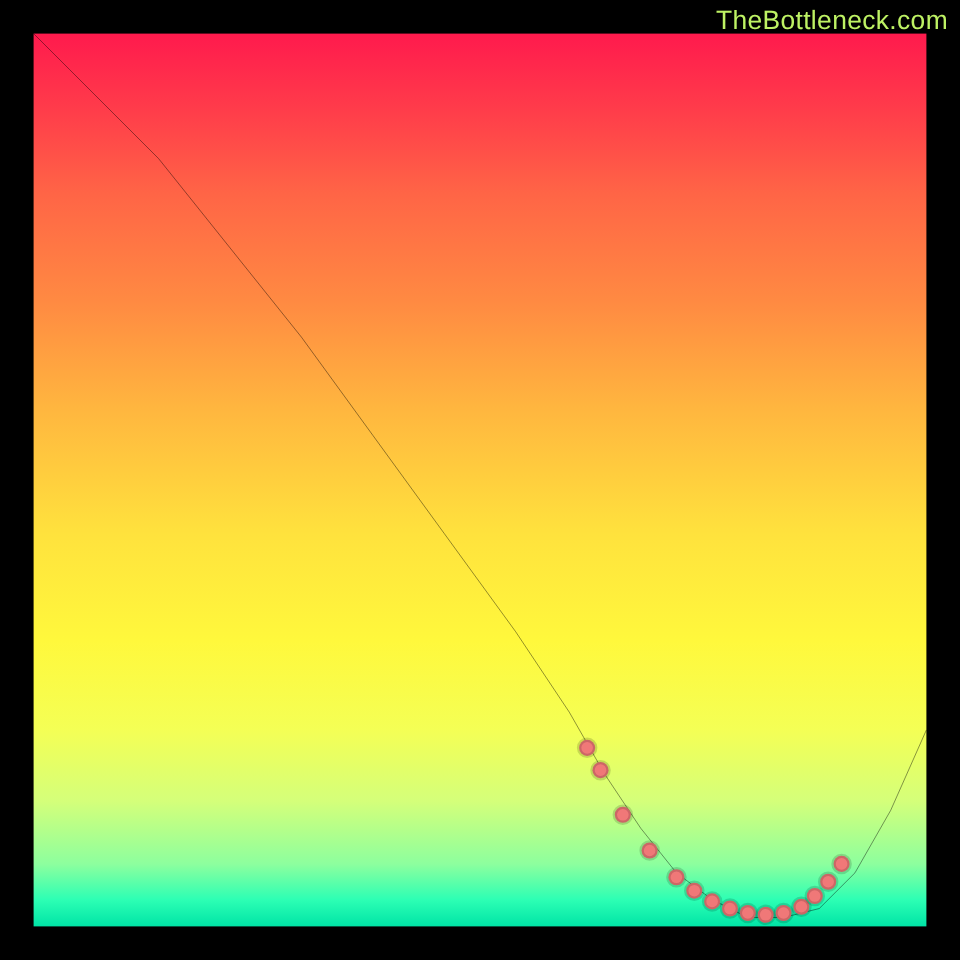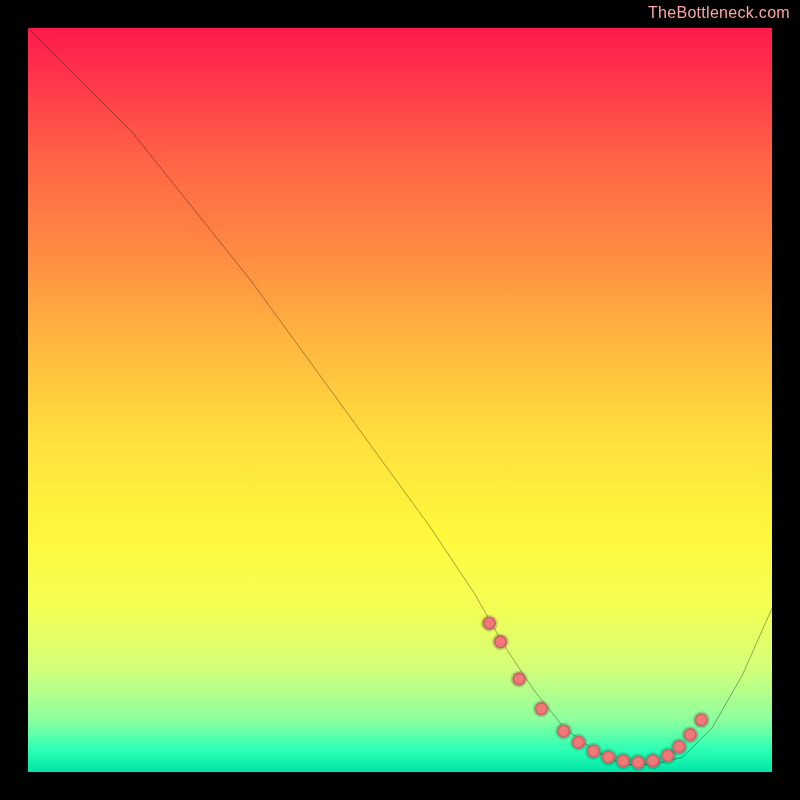--- a/index.html
+++ b/index.html
@@ -14,22 +14,22 @@
   .frame {
     position: relative;
     width: 800px;
     height: 800px;
     background: #000;
   }
   .watermark {
     position: absolute;
     top: 4px;
     right: 10px;
-    color: #fca5a5;
-    font-size: 16px;
+    color: #bef264;
+    font-size: 22px;
     font-weight: 500;
     letter-spacing: 0.3px;
     z-index: 10;
   }
   .plot {
     position: absolute;
     left: 28px;
     top: 28px;
     width: 744px;
     height: 744px;

